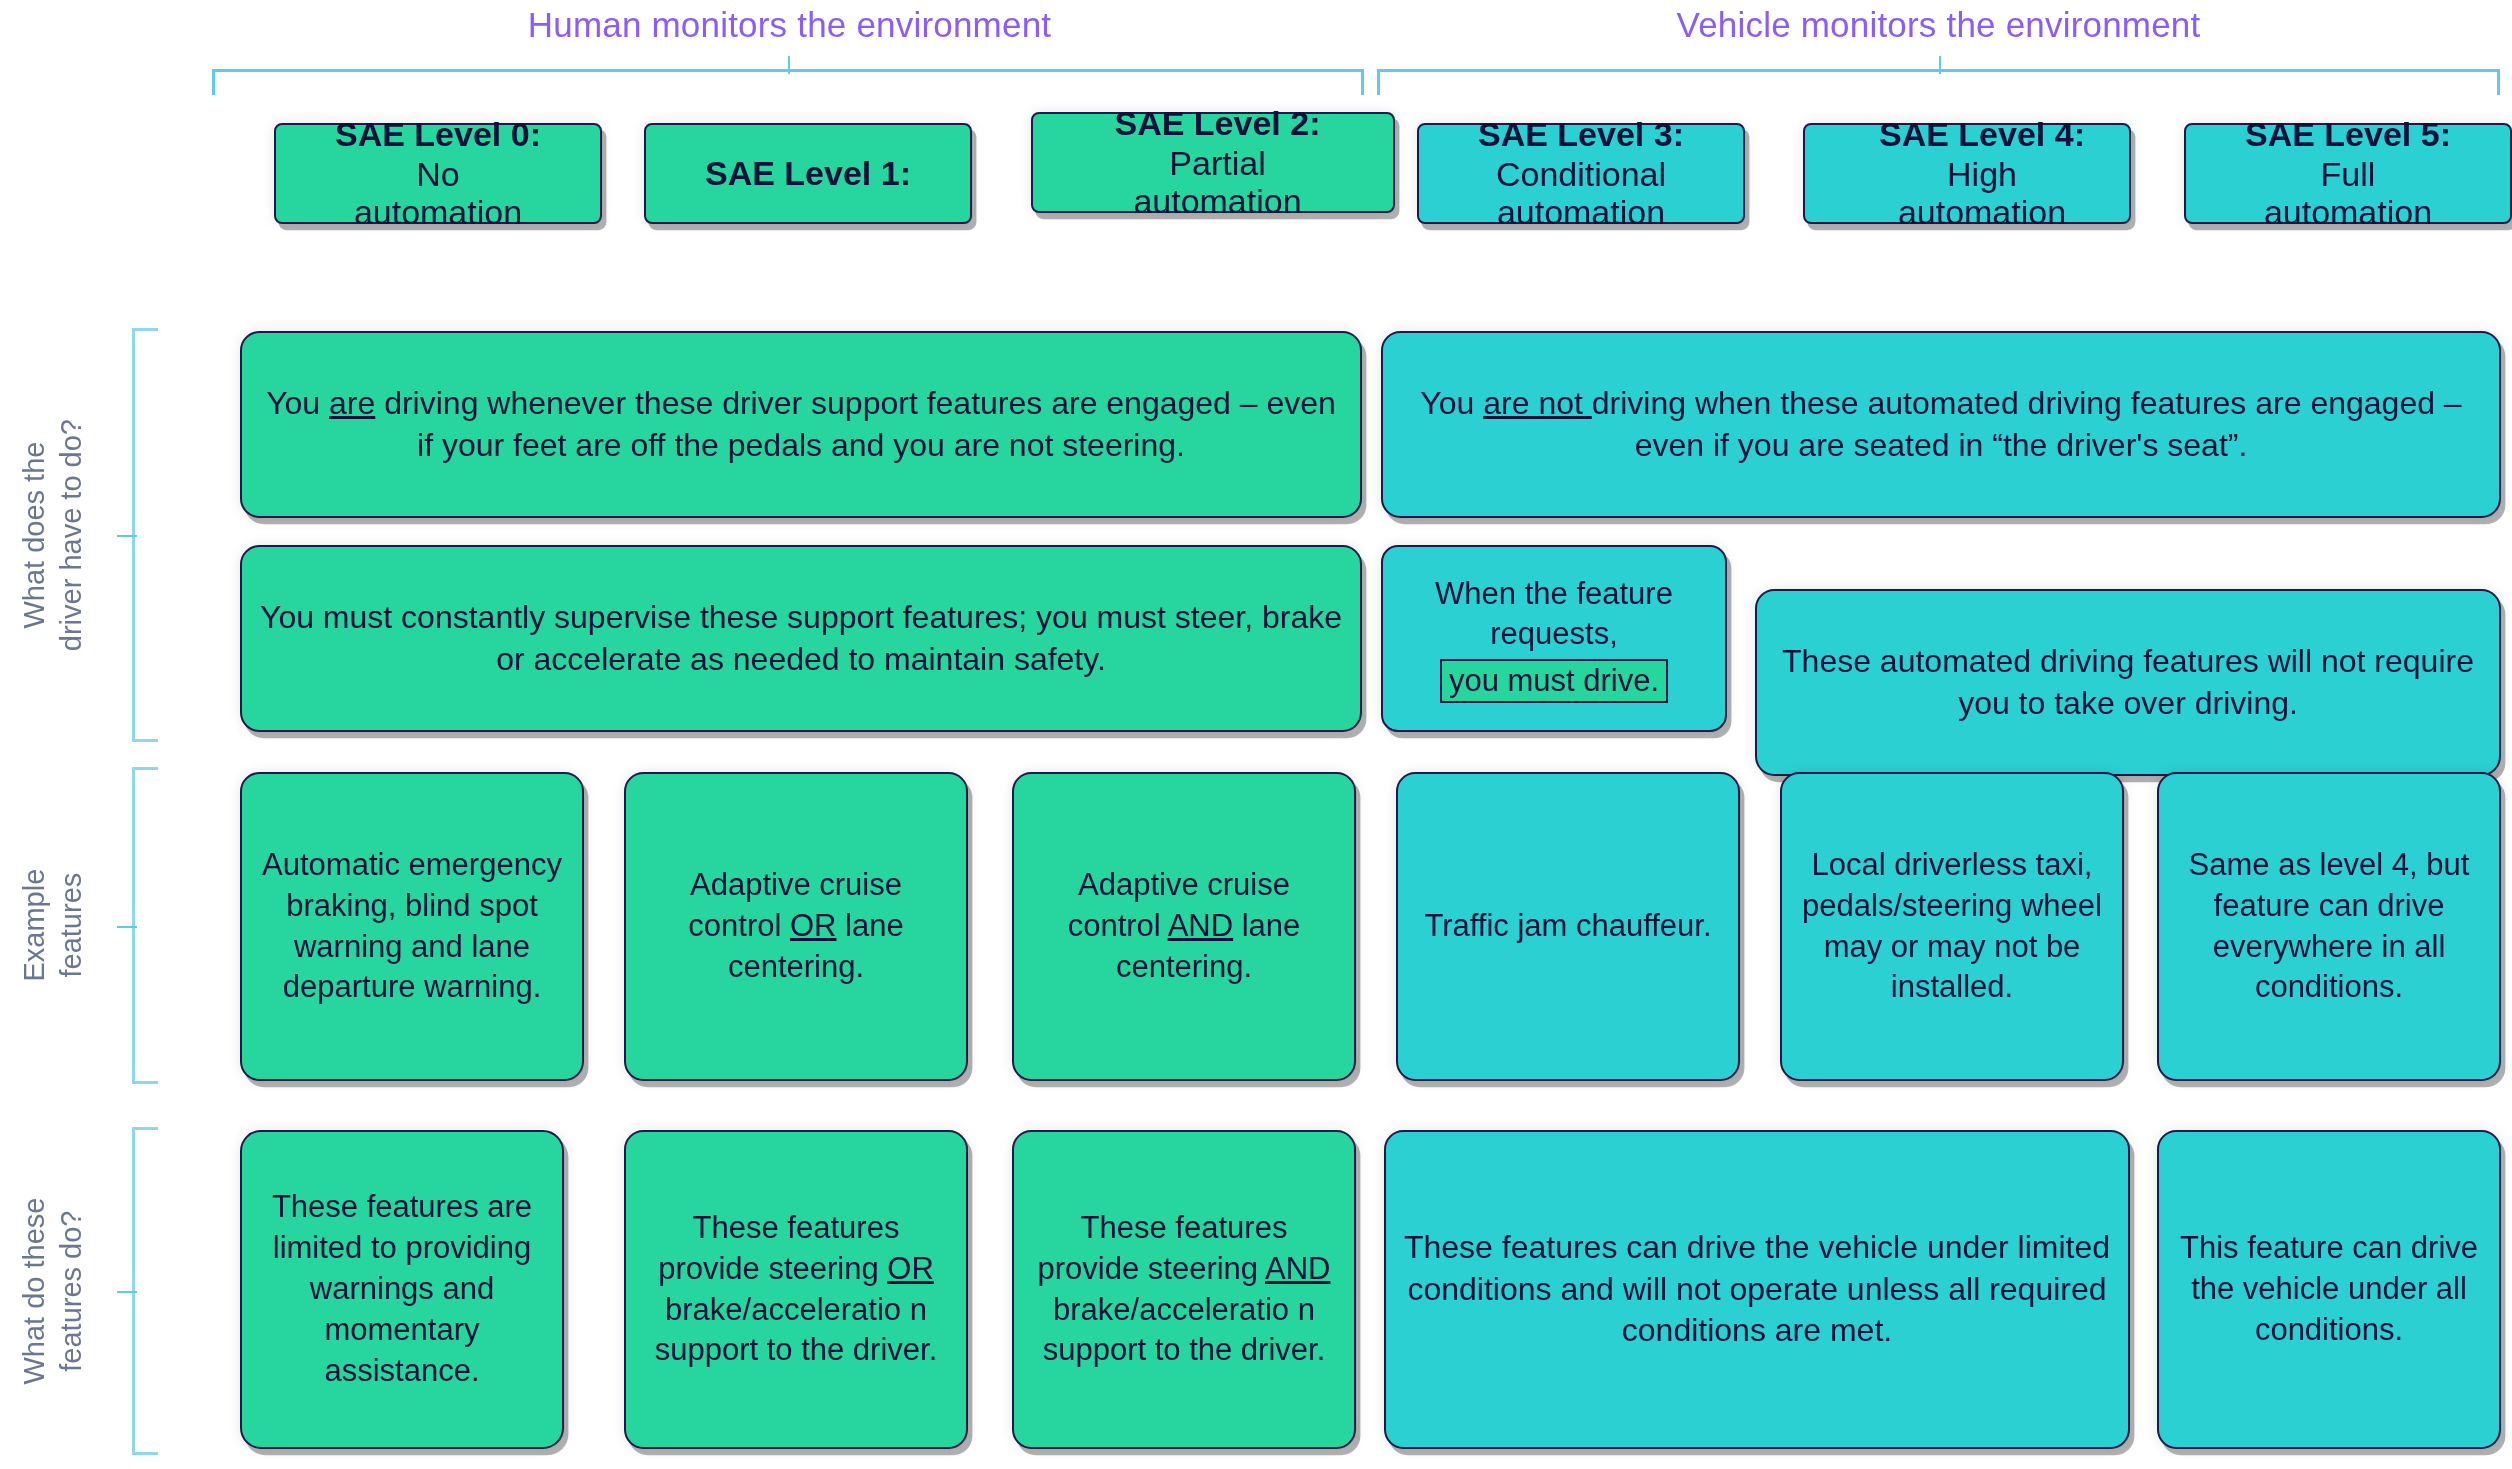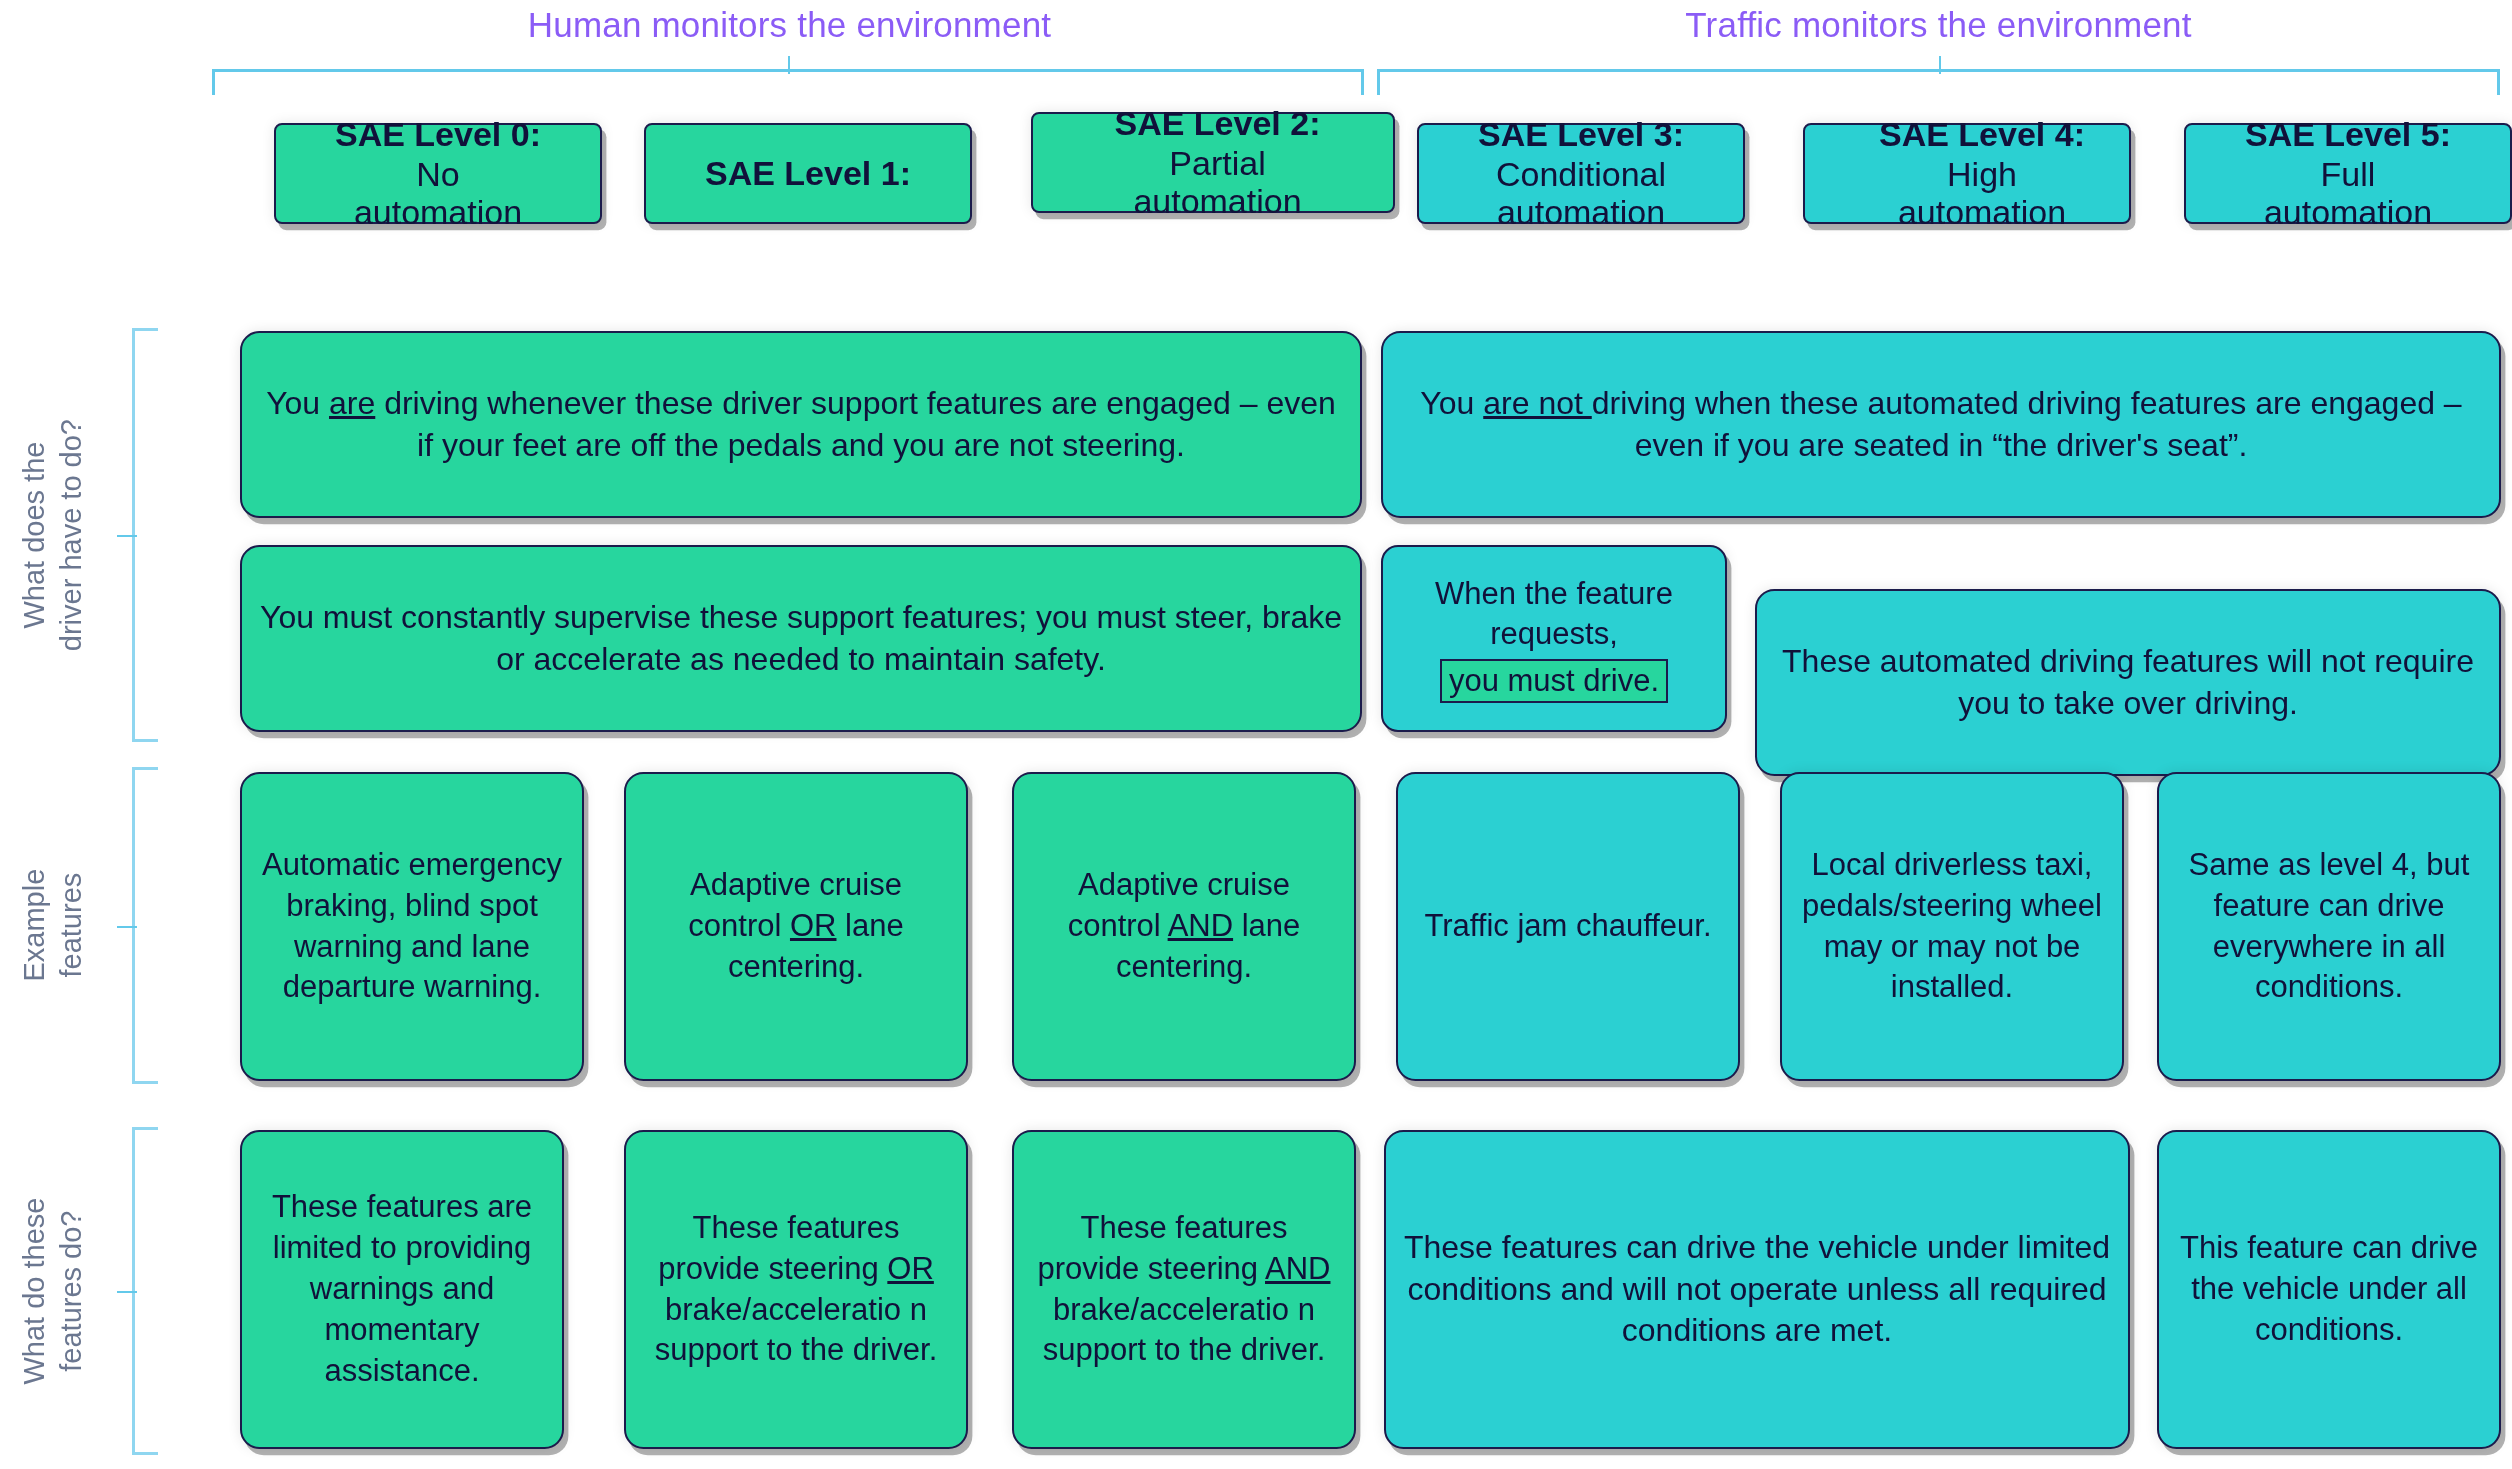--- a/index.html
+++ b/index.html
@@ -163,21 +163,21 @@
     margin-top: 3.5px;
     line-height: 1.2;
   }
 </style>
 </head>
 <body>
 
 <div id="sheet">
 
   <div class="group-title" id="grp-human">Human monitors the environment</div>
-  <div class="group-title" id="grp-vehicle">Traffic monitors the environment</div>
+  <div class="group-title" id="grp-vehicle">Vehicle monitors the environment</div>
 
   <div class="hbracket" id="hb-human">
     <div class="midtick"></div>
   </div>
   <div class="hbracket" id="hb-vehicle">
     <div class="midtick"></div>
   </div>
 
   <div class="card green levelcard" style="left:263px;  top:123px; width:328px; height:101px;">
     <div class="txt">
@@ -271,21 +271,21 @@
     <div class="txt">Same as level 4, but feature can drive everywhere in all conditions.</div>
   </div>
 
   <div class="row-label" style="top:1127px; height:328px;">
     <span>What do these<br>features do?</span>
   </div>
   <div class="vbracket" style="top:1127px; height:328px;">
     <div class="midtick"></div>
   </div>
 
-  <div class="card green bodycard narrow" style="left:240px;  top:1130px; width:324px; height:319px;">
+  <div class="card green bodycard narrow" style="left:240px;  top:1130px; width:324px; height:319px;border-radius:21px;">
     <div class="txt">These features are limited to providing warnings and momentary assistance.</div>
   </div>
 
   <div class="card green bodycard narrow" style="left:624px;  top:1130px; width:344px; height:319px;">
     <div class="txt">
       <span>These features provide steering</span>
       <u>OR</u>
       <span>brake/acceleratio n support to the driver.</span>
     </div>
   </div>

